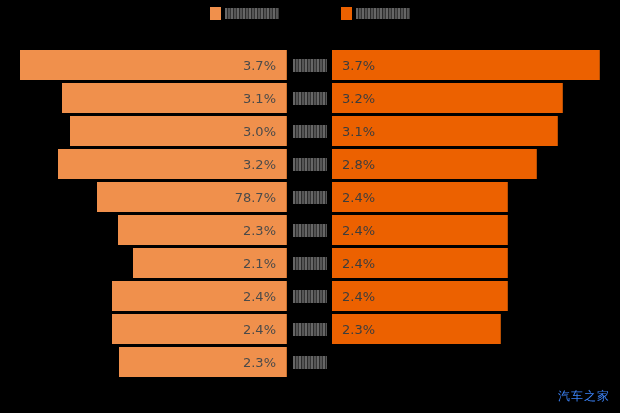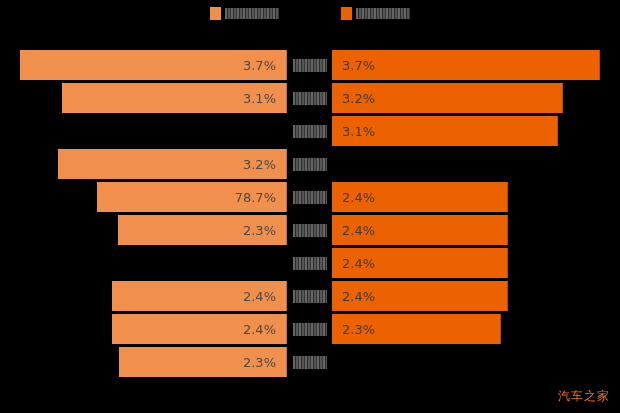--- a/index.html
+++ b/index.html
@@ -129,21 +129,21 @@
     padding-left: 10px;
     white-space: nowrap;
   }
 
   
   .watermark {
     position: absolute;
     right: 10px;
     bottom: 8px;
     font-size: 12px;
-    color: #f97316;
+    color: #3b82f6;
     letter-spacing: 1px;
     font-family: "DejaVu Sans", "Liberation Sans", sans-serif;
   }
 </style>
 </head>
 <body>
 
 <div class="legend">
   <div class="legend-item">
     <span class="legend-swatch left"></span>
@@ -180,38 +180,48 @@
       <div class="cat-label">
         <span class="masked"></span>
       </div>
       <div class="bar-wrap-right">
         <div class="bar-right" style="width:231px">
           <span class="val">3.2%</span>
         </div>
       </div>
     </div>
     <div class="row">
+      <div class="bar-wrap-left">
+        <div class="bar-left" style="width:217px">
+          <span class="val">3.0%</span>
+        </div>
+      </div>
       <div class="cat-label">
         <span class="masked"></span>
       </div>
       <div class="bar-wrap-right">
         <div class="bar-right" style="width:226px">
           <span class="val">3.1%</span>
         </div>
       </div>
     </div>
     <div class="row">
       <div class="bar-wrap-left">
         <div class="bar-left" style="width:229px">
           <span class="val">3.2%</span>
         </div>
       </div>
       <div class="cat-label">
         <span class="masked"></span>
       </div>
+      <div class="bar-wrap-right">
+        <div class="bar-right" style="width:205px">
+          <span class="val">2.8%</span>
+        </div>
+      </div>
     </div>
     <div class="row">
       <div class="bar-wrap-left">
         <div class="bar-left" style="width:190px">
           <span class="val">78.7%</span>
         </div>
       </div>
       <div class="cat-label">
         <span class="masked"></span>
       </div>
@@ -230,20 +240,25 @@
       <div class="cat-label">
         <span class="masked"></span>
       </div>
       <div class="bar-wrap-right">
         <div class="bar-right" style="width:176px">
           <span class="val">2.4%</span>
         </div>
       </div>
     </div>
     <div class="row">
+      <div class="bar-wrap-left">
+        <div class="bar-left" style="width:154px">
+          <span class="val">2.1%</span>
+        </div>
+      </div>
       <div class="cat-label">
         <span class="masked"></span>
       </div>
       <div class="bar-wrap-right">
         <div class="bar-right" style="width:176px">
           <span class="val">2.4%</span>
         </div>
       </div>
     </div>
     <div class="row">

